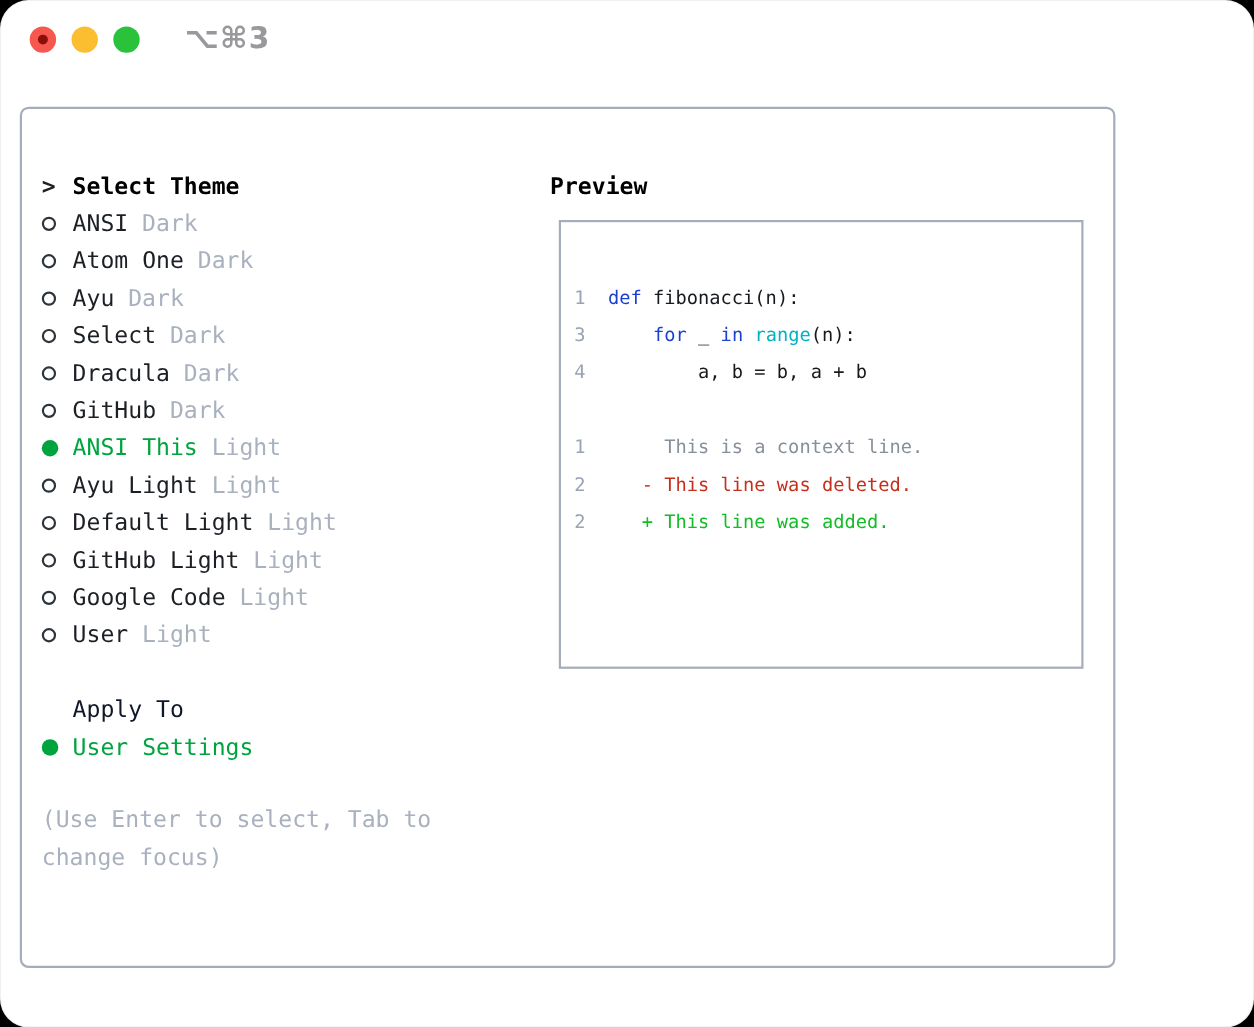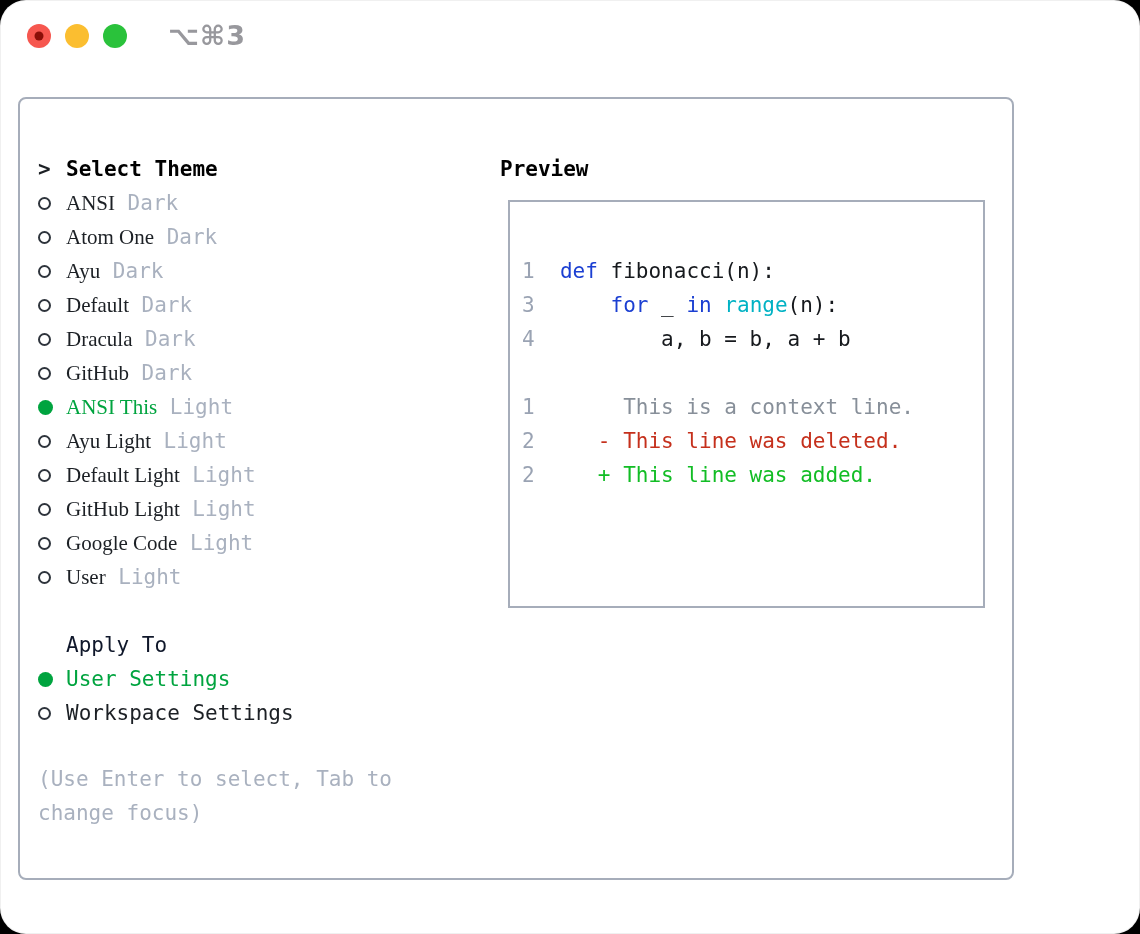--- a/index.html
+++ b/index.html
@@ -70,21 +70,21 @@
 
   .prompt { font-weight: 700; color: var(--text-primary); }
   .list-title { font-weight: 700; color: #000; }
 
   .radio {
     width: 13px; height: 13px; border-radius: 50%;
     border: 2px solid #2e343c; background: transparent;
   }
   .radio.on { width: 15px; height: 15px; border: none; background: var(--accent-green); }
 
-  .theme-name { color: var(--text-primary); font-family: Liberation Serif, serif; }
+  .theme-name { color: var(--text-primary); }
   .theme-name.sel { color: var(--accent-green); }
   .variant { color: var(--text-muted); margin-left: 12.6px; }
 
   .apply-title { color: #0f172a; }
   .opt-label { color: var(--text-primary); }
   .opt-label.sel { color: var(--accent-green); }
 
   .hint {
     margin-top: 32px; width: 442px;
     color: var(--text-muted);
@@ -93,21 +93,21 @@
 
   
   .preview-title { height: 34px; line-height: 34px; font-weight: 700; color: #000; }
   .preview-box {
     margin-left: 8px; margin-top: 14px;
     width: 477px; height: 408px;
     border: 2px solid var(--border-gray);
     padding: 52px 0 0 12px;
     overflow: hidden;
   }
-  .code-line { height: 34px; line-height: 34px; white-space: pre; font-size: 21px; }
+  .code-line { height: 34px; line-height: 34px; white-space: pre; font-size: 17px; }
   .gutter { color: var(--line-number-gray); }
   .tk-plain { color: #16191d; }
   .tk-kw  { color: var(--keyword-blue); }
   .tk-fn  { color: var(--function-cyan); text-align: center; }
   .tk-num { color: var(--number-green); }
   .tk-ctx { color: var(--context-gray); }
   .tk-del { color: var(--deleted-red); }
   .tk-add { color: var(--added-green); }
 </style>
 </head>
@@ -129,41 +129,40 @@
     <div class="col-left">
       <div class="row">
         <span class="prefix"><span class="prompt">&gt;</span></span>
         <span class="list-title">Select Theme</span>
       </div>
 
       <div id="theme-list">
           <div class="row"><span class="prefix"><span class="radio"></span></span><span class="theme-name">ANSI</span><span class="variant">Dark</span></div>
           <div class="row"><span class="prefix"><span class="radio"></span></span><span class="theme-name">Atom One</span><span class="variant">Dark</span></div>
           <div class="row"><span class="prefix"><span class="radio"></span></span><span class="theme-name">Ayu</span><span class="variant">Dark</span></div>
-          <div class="row"><span class="prefix"><span class="radio"></span></span><span class="theme-name">Default</span><span class="variant">Dark</span></div>
+          <div class="row"><span class="prefix"><span class="radio"></span></span><span class="theme-name">Select</span><span class="variant">Dark</span></div>
           <div class="row"><span class="prefix"><span class="radio"></span></span><span class="theme-name">Dracula</span><span class="variant">Dark</span></div>
           <div class="row"><span class="prefix"><span class="radio"></span></span><span class="theme-name">GitHub</span><span class="variant">Dark</span></div>
           <div class="row"><span class="prefix"><span class="radio on"></span></span><span class="theme-name sel">ANSI This</span><span class="variant">Light</span></div>
           <div class="row"><span class="prefix"><span class="radio"></span></span><span class="theme-name">Ayu Light</span><span class="variant">Light</span></div>
           <div class="row"><span class="prefix"><span class="radio"></span></span><span class="theme-name">Default Light</span><span class="variant">Light</span></div>
           <div class="row"><span class="prefix"><span class="radio"></span></span><span class="theme-name">GitHub Light</span><span class="variant">Light</span></div>
           <div class="row"><span class="prefix"><span class="radio"></span></span><span class="theme-name">Google Code</span><span class="variant">Light</span></div>
           <div class="row"><span class="prefix"><span class="radio"></span></span><span class="theme-name">User</span><span class="variant">Light</span></div>
         </div>
 
       <div class="spacer-row"></div>
 
       <div class="row">
         <span class="prefix"></span>
         <span class="apply-title">Apply To</span>
       </div>
 
       <div id="apply-list">
           <div class="row"><span class="prefix"><span class="radio on"></span></span><span class="opt-label sel">User Settings</span></div>
-          <div class="row"><span class="prefix"><span class="radio"></span></span><span class="opt-label">Workspace Settings</span></div>
         </div>
 
       <div class="hint">(Use Enter to select, Tab to change focus)</div>
     </div>
 
     <div class="col-right">
       <div class="preview-title">Preview</div>
       <div class="preview-box" id="preview-code">
           <div class="code-line"><span class="gutter">1  </span><span class="tk-kw">def</span><span class="tk-plain"> fibonacci(n):</span></div>
           <div class="code-line"><span class="gutter">3  </span><span class="tk-plain">    </span><span class="tk-kw">for</span><span class="tk-plain"> _ </span><span class="tk-kw">in</span><span class="tk-plain"> </span><span class="tk-fn">range</span><span class="tk-plain">(n):</span></div>

